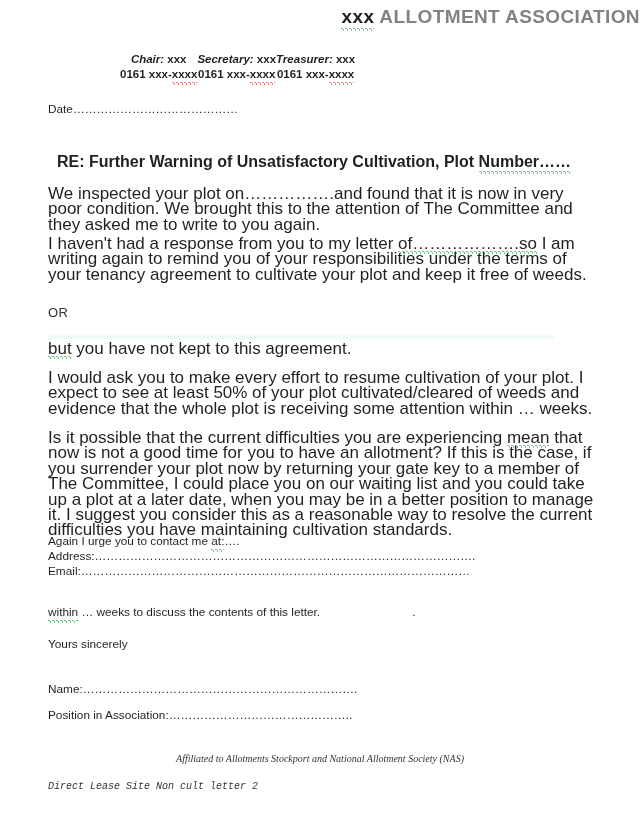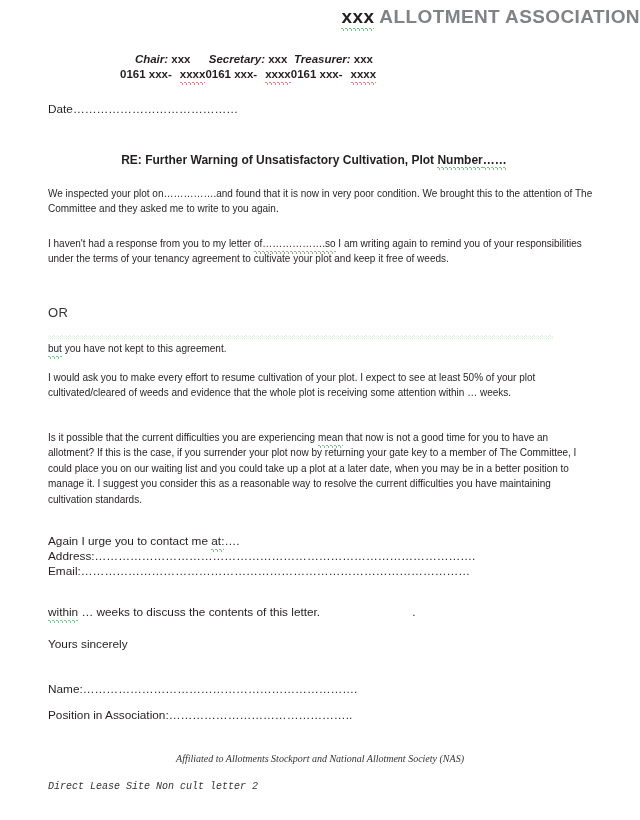--- a/index.html
+++ b/index.html
@@ -68,43 +68,43 @@
   
   .line {
     position: absolute;
     font-size: 11.8px;
     line-height: 15.2px;
   }
   .body-block {
     position: absolute;
     left: 48px;
     width: 548px;
-    font-size: 10px;
+    font-size: 17px;
     line-height: 15.4px;
     text-align: left;
   }
   .re-line {
     position: absolute;
     left: 0; top: 153px;
     width: 628px;
     text-align: center;
-    font-size: 12px;
+    font-size: 16px;
     font-weight: bold;
   }
   .or-line {
     position: absolute;
     left: 48px; top: 305px;
     font-size: 13px;
     letter-spacing: 0.3px;
     color: #333;
   }
 
   .dots { letter-spacing: 0px; }
   .sq-green { color: #1f9a3d; }
-  .sq-red   { color: #e02b2b; margin-left: 8px; }
+  .sq-red   { color: #e02b2b; }
   .sq-green > .txt, .sq-red > .txt { color: #231f20; }
 
   .wavy {
     position: relative;
     display: inline-block;
   }
   .wavy::after {
     content: "";
     position: absolute;
     left: 0; right: 0; bottom: -3px;

